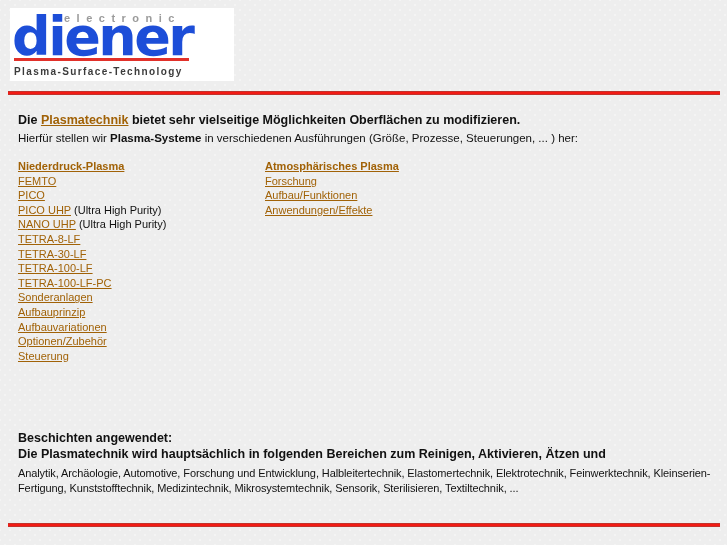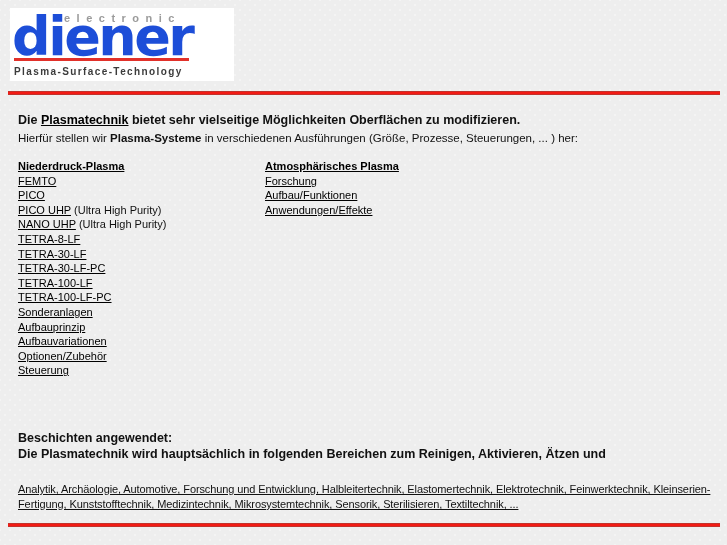--- a/index.html
+++ b/index.html
@@ -39,35 +39,35 @@
     background:linear-gradient(180deg,#c2322c 0 25%, #f31b15 25% 75%, #c2322c 75% 100%);
   }
   .divider.top { top:91px; }
   .divider.bottom { top:523px; }
 
   
   .intro { position:absolute; left:18px; top:112px; width:700px; }
   .intro .line1 { font-size:12.5px; font-weight:bold; line-height:16px; margin-bottom:3px; white-space:nowrap; }
   .intro .line2 { font-size:11.5px; line-height:14px; white-space:nowrap; }
 
-  a.link { color:#000000; text-decoration:underline; cursor:pointer; }
+  a.link { color:#a16207; text-decoration:underline; cursor:pointer; }
   .hdr { font-weight:bold; }
 
   
   .columns { position:absolute; left:18px; top:159px; display:flex; font-size:11px; line-height:14.6px; }
   .col1 { width:247px; }
   .col2 { width:242px; }
   .col3 { width:210px; }
   .row { white-space:nowrap; }
 
   
   .apps { position:absolute; left:18px; top:431px; width:705px; }
   .apps .heading { font-size:12.5px; font-weight:bold; line-height:15.5px; }
   .apps .heading span { display:block; }
-  .apps .body { margin-top:20px; font-size:11px; line-height:15px; letter-spacing:-0.1px;text-decoration:underline; }
+  .apps .body { margin-top:4px; font-size:11px; line-height:15px; letter-spacing:-0.1px; }
 </style>
 </head>
 <body>
 
 <div class="logo-box">
   <span class="logo-electronic">electronic</span>
   <span class="logo-brand">diener</span>
   <span class="logo-rule"></span>
   <span class="logo-tagline">Plasma-Surface-Technology</span>
 </div>
@@ -82,21 +82,20 @@
 <div class="columns">
 
   <div class="col1">
     <div class="row"><a class="link hdr">Niederdruck-Plasma</a></div>
     <div class="row"><a class="link">FEMTO</a><span></span></div>
     <div class="row"><a class="link">PICO</a><span></span></div>
     <div class="row"><a class="link">PICO UHP</a><span> (Ultra High Purity)</span></div>
     <div class="row"><a class="link">NANO UHP</a><span> (Ultra High Purity)</span></div>
     <div class="row"><a class="link">TETRA-8-LF</a></div>
     <div class="row"><a class="link">TETRA-30-LF</a></div>
-    <div class="row"><a class="link">TETRA-30-LF-PC</a></div>
     <div class="row"><a class="link">TETRA-100-LF</a></div>
     <div class="row"><a class="link">TETRA-100-LF-PC</a></div>
     <div class="row"><a class="link">Sonderanlagen</a></div>
     <div class="row"><a class="link">Aufbauprinzip</a></div>
     <div class="row"><a class="link">Aufbauvariationen</a></div>
     <div class="row"><a class="link">Optionen/Zubehör</a></div>
     <div class="row"><a class="link">Steuerung</a></div>
   </div>
 
   <div class="col2">

